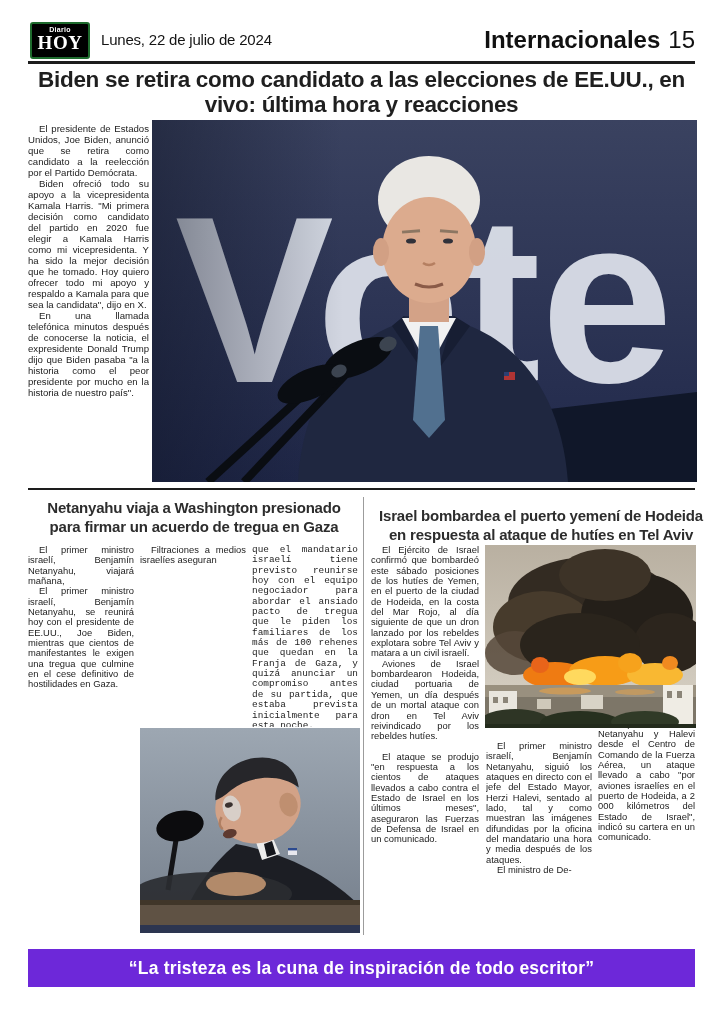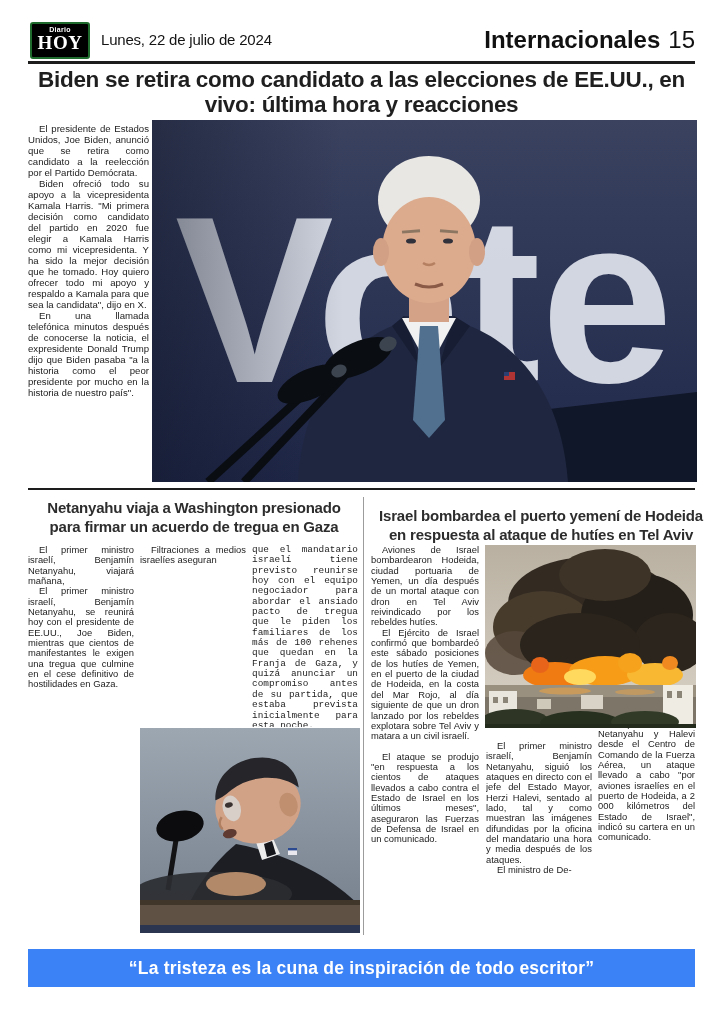--- a/index.html
+++ b/index.html
@@ -51,21 +51,21 @@
   .isr-c3{left:598px;top:698px;width:97px;height:205px;}
 
   
   .photo{display:block;}
   .photo-lead{left:152px;top:120px;}
   .photo-fire{left:485px;top:545px;}
   .photo-net{left:140px;top:728px;}
 
   
   .quote-banner{
-    left:28px;top:949px;width:667px;height:38px;background:#3b82f6;
+    left:28px;top:949px;width:667px;height:38px;background:#6d28d9;
     color:#ffffff;font-weight:bold;font-size:17.5px;text-align:center;line-height:38px;letter-spacing:.2px;
   }
 </style>
 </head>
 <body>
 
 <div class="abs logo-box">
   <span class="logo-top">Diario</span>
   <span class="logo-main">HOY</span>
 </div>
@@ -182,22 +182,22 @@
   <ellipse cx="72" cy="166" rx="80" ry="22" fill="#2a2c31" opacity="0.92"></ellipse>
   <ellipse cx="96" cy="156" rx="30" ry="12" fill="#b98f6e" opacity="0.95"></ellipse>
   <rect x="0" y="176" width="220" height="22" fill="#5f5244"></rect>
   <rect x="0" y="172" width="220" height="5" fill="#403629"></rect>
   <rect x="0" y="197" width="220" height="8" fill="#2c3550"></rect>
 </svg>
 
 <h2 class="abs sub-headline hl-isr" style="margin:8px;">Israel bombardea el puerto yemení de Hodeida en respuesta al ataque de hutíes en Tel Aviv</h2>
 
 <div class="abs bodycol col-sm isr-c1">
+  <p>El Ejército de Israel confirmó que bombardeó este sábado posiciones de los hutíes de Yemen, en el puerto de la ciudad de Hodeida, en la costa del Mar Rojo, al día siguiente de que un dron lanzado por los rebeldes explotara sobre Tel Aviv y matara a un civil israelí.</p>
   <p>Aviones de Israel bombardearon Hodeida, ciudad portuaria de Yemen, un día después de un mortal ataque con dron en Tel Aviv reivindicado por los rebeldes hutíes.</p>
-  <p>El Ejército de Israel confirmó que bombardeó este sábado posiciones de los hutíes de Yemen, en el puerto de la ciudad de Hodeida, en la costa del Mar Rojo, al día siguiente de que un dron lanzado por los rebeldes explotara sobre Tel Aviv y matara a un civil israelí.</p>
   <p class="gap">El ataque se produjo "en respuesta a los cientos de ataques llevados a cabo contra el Estado de Israel en los últimos meses", aseguraron las Fuerzas de Defensa de Israel en un comunicado.</p>
 </div>
 <div class="abs bodycol col-sm isr-c2">
   <p>El primer ministro israelí, Benjamín Netanyahu, siguió los ataques en directo con el jefe del Estado Mayor, Herzi Halevi, sentado al lado, tal y como muestran las imágenes difundidas por la oficina del mandatario una hora y media después de los ataques.</p>
   <p>El ministro de De-</p>
 </div>
 <div class="abs bodycol col-sm isr-c3">
   <p class="noindent">fensa israelí, Yoav Gallant, también siguió la operación con Netanyahu y Halevi desde el Centro de Comando de la Fuerza Aérea, un ataque llevado a cabo "por aviones israelíes en el puerto de Hodeida, a 2 000 kilómetros del Estado de Israel", indicó su cartera en un comunicado.</p>
 </div>
 

